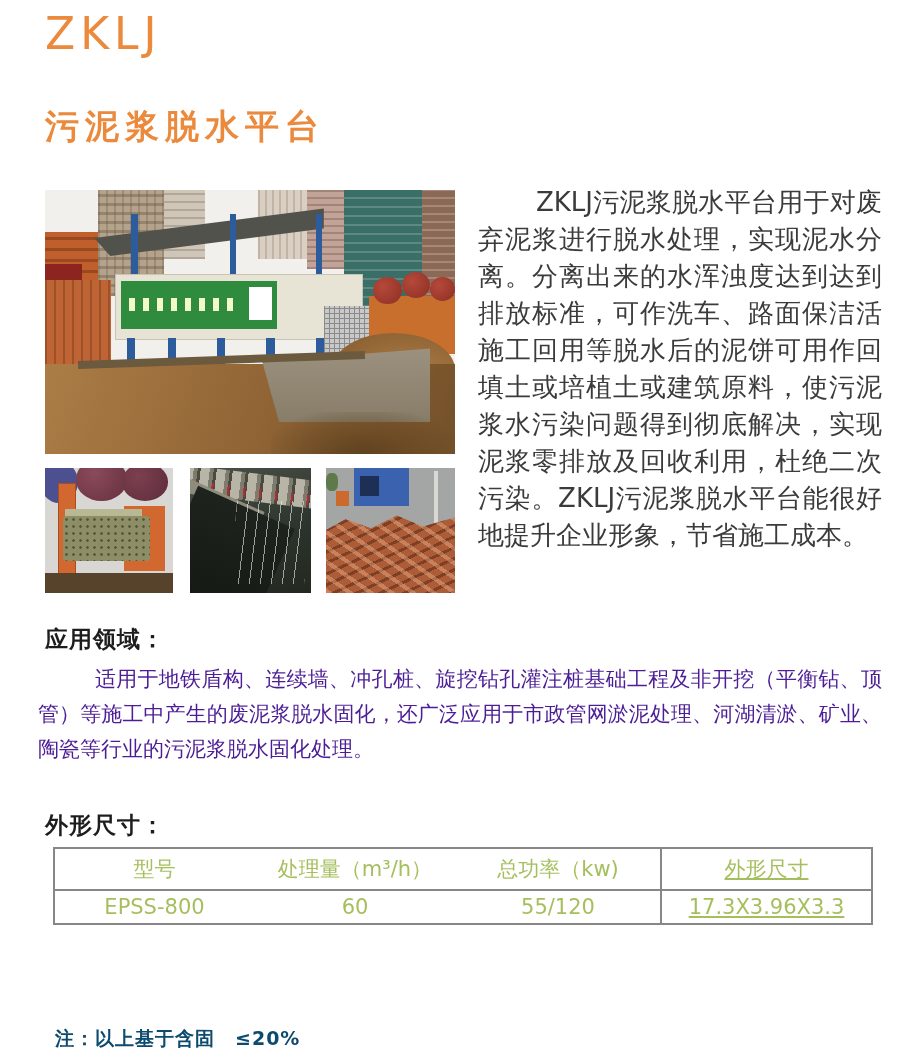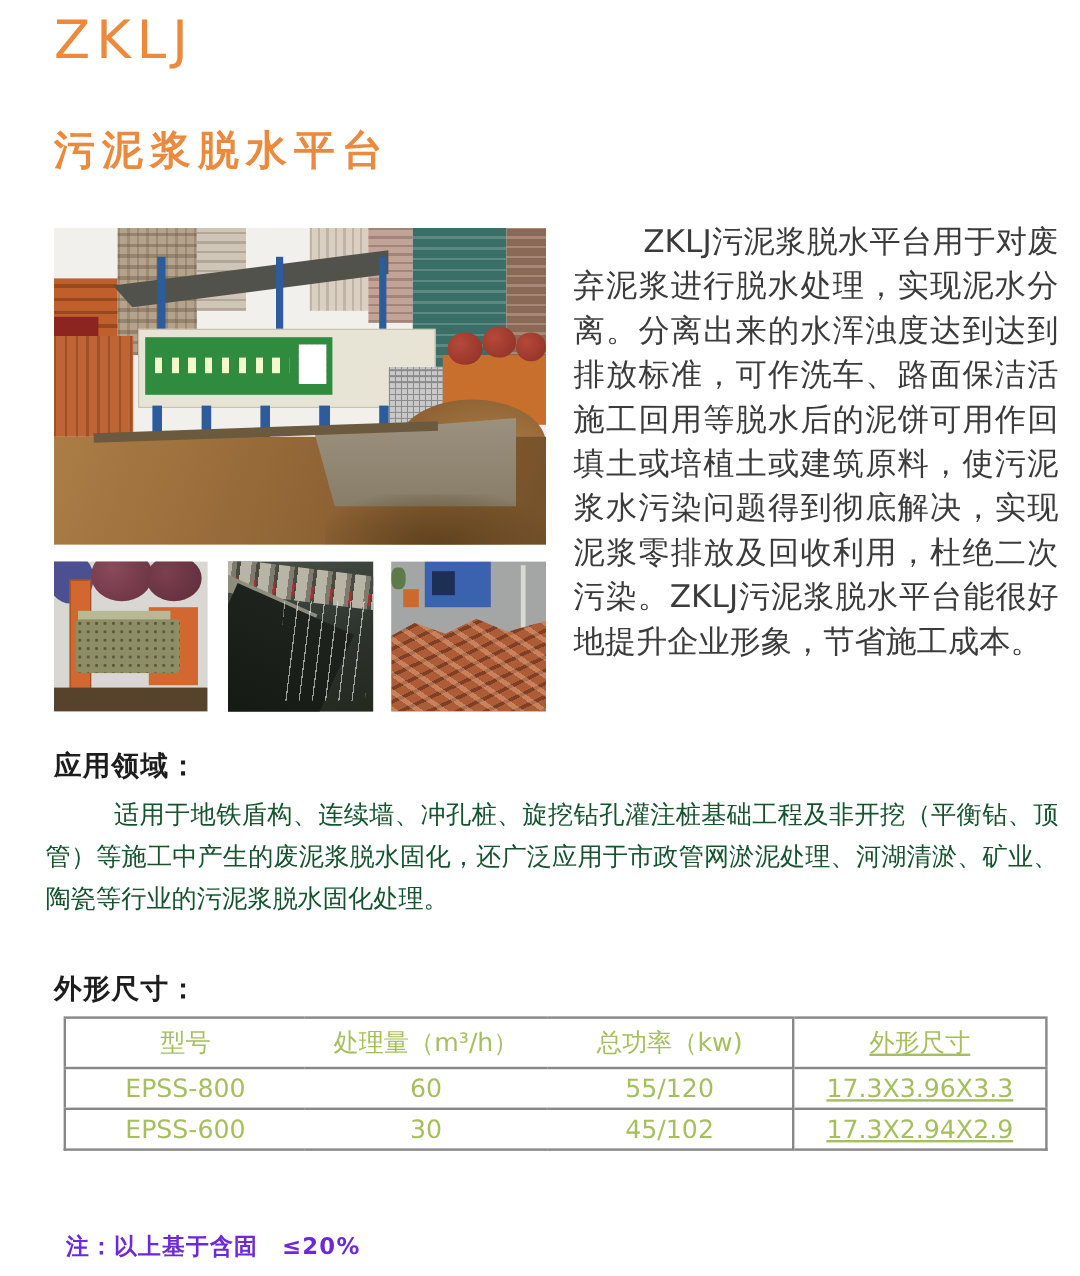--- a/index.html
+++ b/index.html
@@ -113,37 +113,37 @@
     font-size:26px;line-height:37px;text-align:justify;text-indent:58px;color:#3b3b3b;
   }
   .sec-heading{
     position:absolute;left:45px;margin:0;font-size:23px;line-height:1.2;
     font-weight:700;color:#1d1d1d;letter-spacing:1px;
   }
   .sec-heading.app{top:626px;}
   .sec-heading.specs{top:812px;}
   .app-text{
     position:absolute;left:38px;top:662px;width:844px;margin:0;
-    font-size:21px;line-height:35px;text-align:justify;text-indent:57px;color:#14532d;
+    font-size:21px;line-height:35px;text-align:justify;text-indent:57px;color:#4c1d95;
   }
   
   .spec-table{
     position:absolute;left:53px;top:847px;width:818px;
     border-collapse:collapse;table-layout:fixed;
     font-size:21px;color:#a6bf5e;text-align:center;
     border:2px solid #878787;
   }
   .spec-table col.c1{width:200px;} .spec-table col.c2{width:202px;}
   .spec-table col.c3{width:205px;} .spec-table col.c4{width:211px;}
   .spec-table th{height:38px;font-weight:500;border-top:2px solid #878787;margin-left:19px;}
   .spec-table td{height:30px;border-top:2px solid #878787;margin-left:40px;}
   .spec-table .v-sep{border-left:2px solid #878787;text-decoration:underline;}
   .spec-note{
     position:absolute;left:55px;top:1026px;margin:0;
-    font-size:19px;font-weight:600;color:#6d28d9;letter-spacing:1px;
+    font-size:19px;font-weight:600;color:#0c4a6e;letter-spacing:1px;
   }
 </style>
 </head>
 <body>
 
 <div class="page">
 
   <div class="brand">ZKLJ</div>
   <h1 class="product-title">污泥浆脱水平台</h1>
 
@@ -239,24 +239,18 @@
         <th class="v-sep">外形尺寸</th>
       </tr>
     </thead>
     <tbody>
       <tr>
         <td>EPSS-800</td>
         <td>60</td>
         <td>55/120</td>
         <td class="v-sep">17.3X3.96X3.3</td>
       </tr>
-      <tr>
-        <td>EPSS-600</td>
-        <td>30</td>
-        <td>45/102</td>
-        <td class="v-sep">17.3X2.94X2.9</td>
-      </tr>
     </tbody>
   </table>
 
   <p class="spec-note">注：以上基于含固　≤20%</p>
 
 </div>
 
 </body></html>

